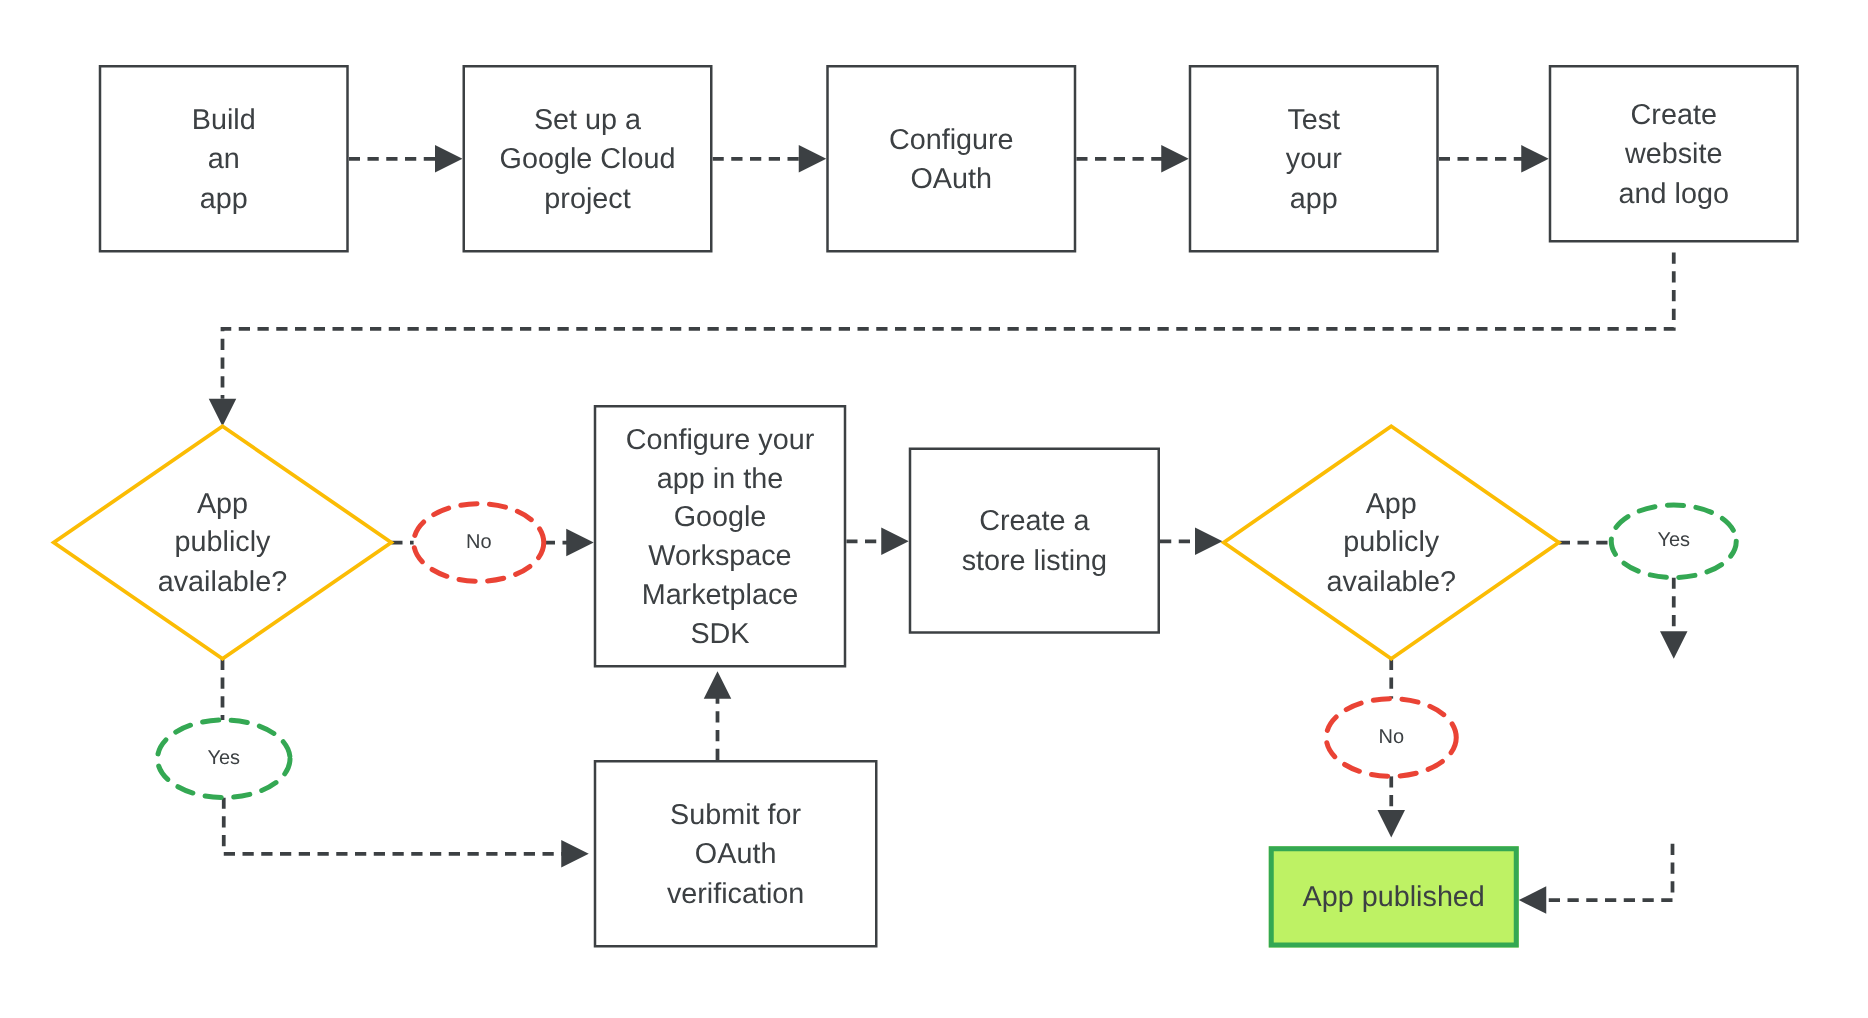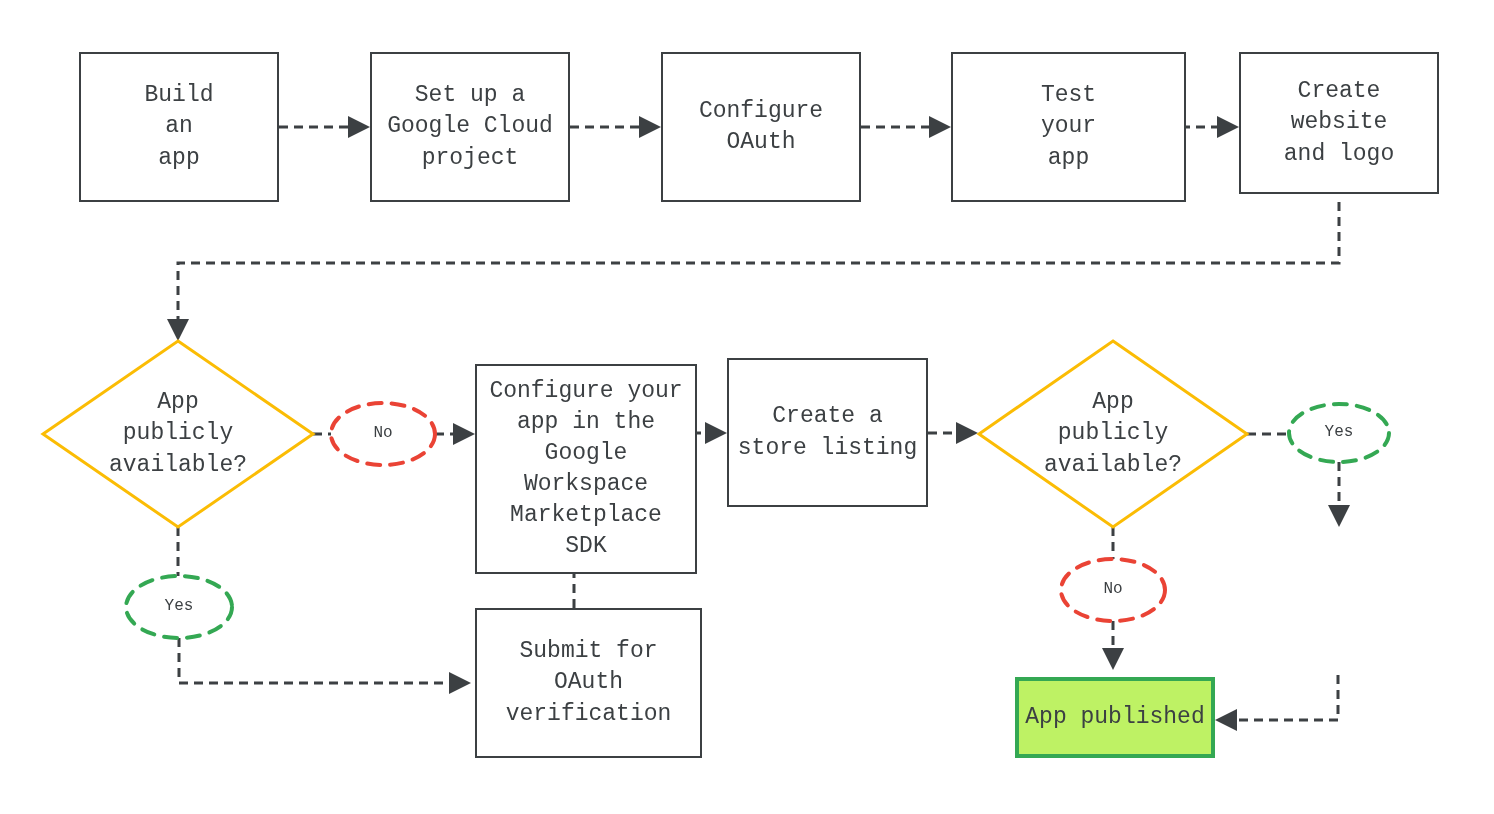--- a/index.html
+++ b/index.html
@@ -1,21 +1,21 @@
 <!DOCTYPE html>
 <html style="--outline: #3C4043; --text: #3C4043; --decision: #FBBC04; --no: #EA4335; --yes: #34A853; --background: #FFFFFF;"><head>
 <meta charset="utf-8">
 <style>
   html, body { margin: 0; padding: 0; background: #fff; }
   .canvas {
     position: relative;
     width: 1494px;
     height: 814px;
     background: var(--background, #ffffff);
-    font-family: Liberation Mono, monospace;
+    font-family: Liberation Sans, sans-serif;
     color: var(--text, #3C4043);
     overflow: hidden;
   }
   .layer { position: absolute; left: 0; top: 0; }
   .node {
     position: absolute;
     box-sizing: border-box;
     display: flex;
     align-items: center;
     justify-content: center;
@@ -111,28 +111,28 @@
   </svg>
 
   <div class="node box" style="left:79px;   top:52px;  width:200px; height:150px;">Build
 an
 app</div>
   <div class="node box" style="left:370px;  top:52px;  width:200px; height:150px;">Set up a
 Google Cloud
 project</div>
   <div class="node box" style="left:661px;  top:52px;  width:200px; height:150px;">Configure
 OAuth</div>
-  <div class="node box" style="left:951px;  top:52px;  width:235px; height:150px;">Test
+  <div class="node box" style="left:951px;  top:52px;  width:200px; height:150px;">Test
 your
 app</div>
   <div class="node box" style="left:1239px; top:52px;  width:200px; height:142px;">Create
 website
 and logo</div>
 
-  <div class="node box" style="left:475px;  top:324px; width:222px; height:210px;margin-top:40px;">Configure your
+  <div class="node box" style="left:475px;  top:324px; width:202px; height:210px;">Configure your
 app in the
 Google
 Workspace
 Marketplace
 SDK</div>
   <div class="node box" style="left:727px;  top:358px; width:201px; height:149px;">Create a
 store listing</div>
   <div class="node box" style="left:475px;  top:608px; width:227px; height:150px;">Submit for
 OAuth
 verification</div>

